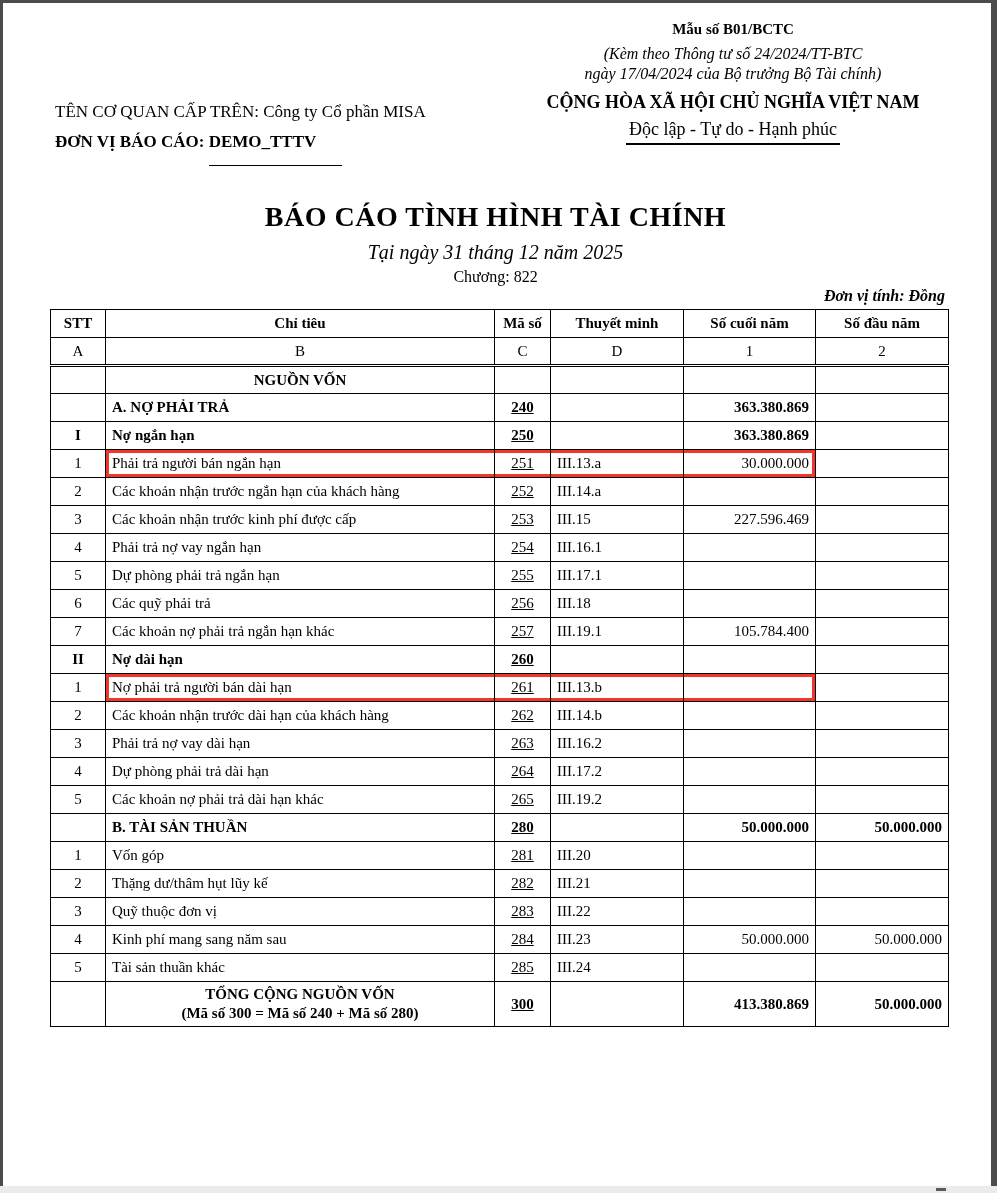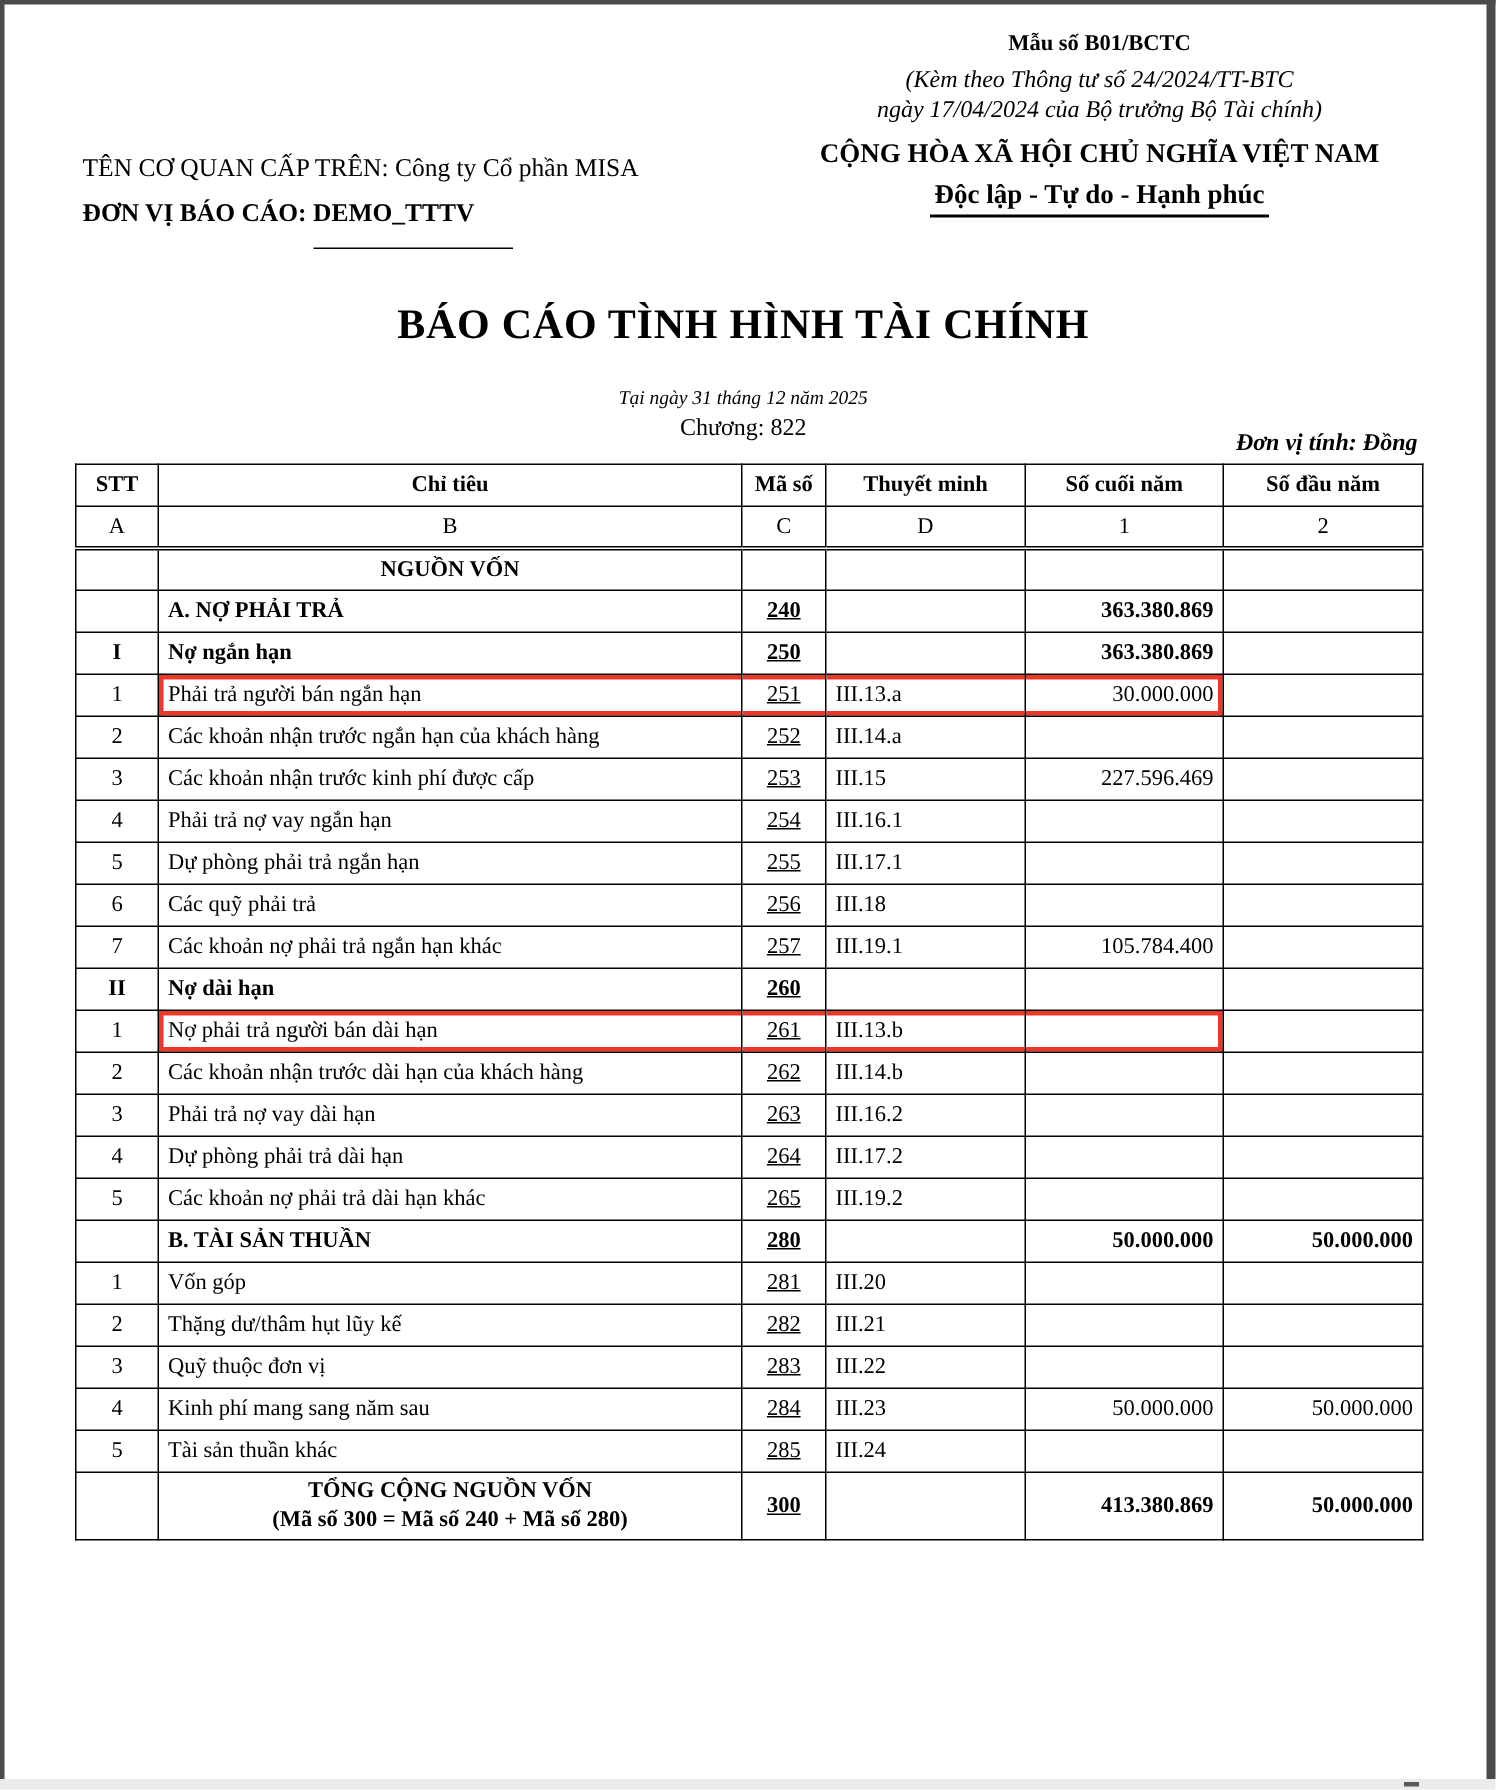--- a/index.html
+++ b/index.html
@@ -29,25 +29,25 @@
   
   .org-block { position:absolute; left:52px; top:94px; font-size:17px; line-height:30px; }
   .org-line2 { font-weight:bold; }
   .org-underline { font-weight:bold; border-bottom:1.5px solid #000; padding-right:26px; padding-bottom:14px; }
 
   .form-block { position:absolute; left:525px; top:18px; width:410px; text-align:center; }
   .form-no { font-weight:bold; font-size:15px; margin-bottom:6px; }
   .form-it { font-style:italic; font-size:16px; line-height:20px; }
   .nation { font-weight:bold; font-size:18px; margin-top:8px; }
   .motto-wrap { margin-top:6px; }
-  .motto { font-weight:bold; font-size:18px; border-bottom:2px solid #000; padding:0 3px 3px 3px; display:inline-block; }
+  .motto { font-weight:normal; font-size:18px; border-bottom:2px solid #000; padding:0 3px 3px 3px; display:inline-block; }
 
   .title-block { position:absolute; left:0; top:198px; width:985px; text-align:center; }
   .report-title { font-weight:bold; font-size:28px; letter-spacing:.5px; }
-  .report-subtitle { font-style:italic; font-size:13px; margin-top:24px; }
+  .report-subtitle { font-style:italic; font-size:20px; margin-top:8px; }
   .report-chapter { font-size:16px; margin-top:4px; }
   .unit-note { position:absolute; right:46px; top:284px; font-style:italic; font-size:16px; font-weight:bold; }
 
   
   table.report {
     position:absolute; left:47px; top:306px; width:898px;
     border-collapse:collapse; table-layout:fixed;
   }
   .report th, .report td {
     border:1px solid #000; font-size:15px; padding:3px 6px; height:28px;

